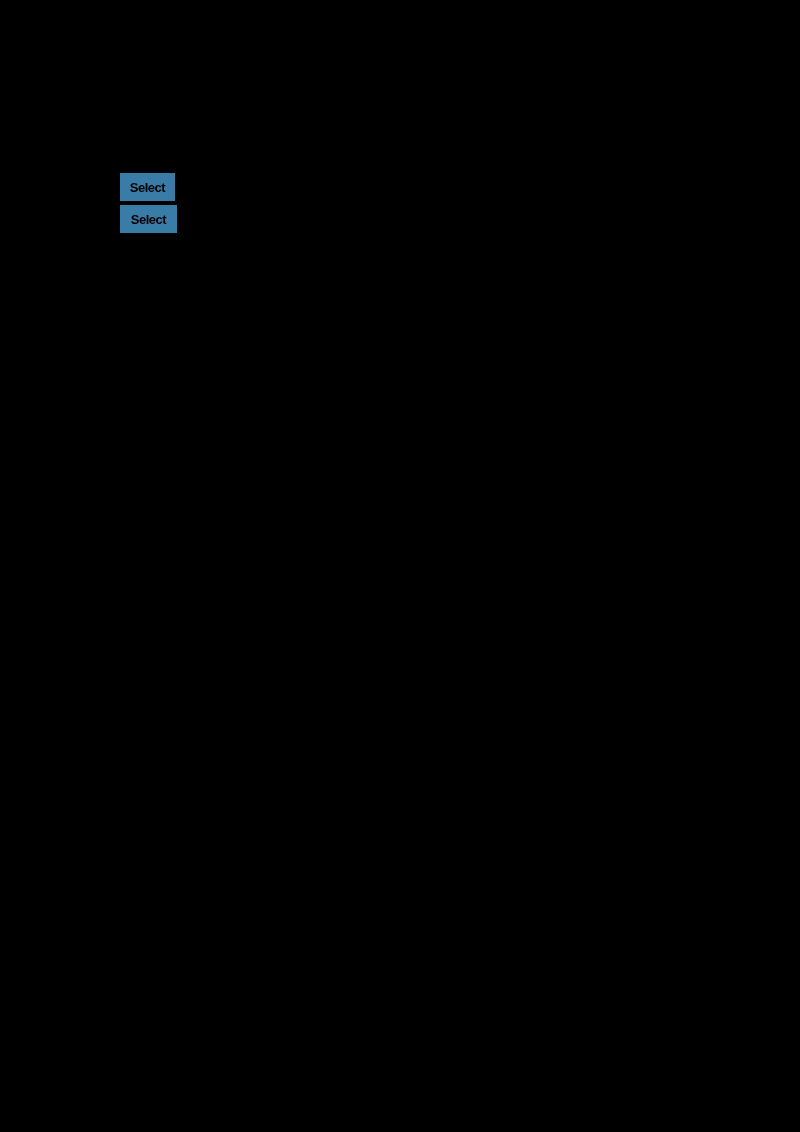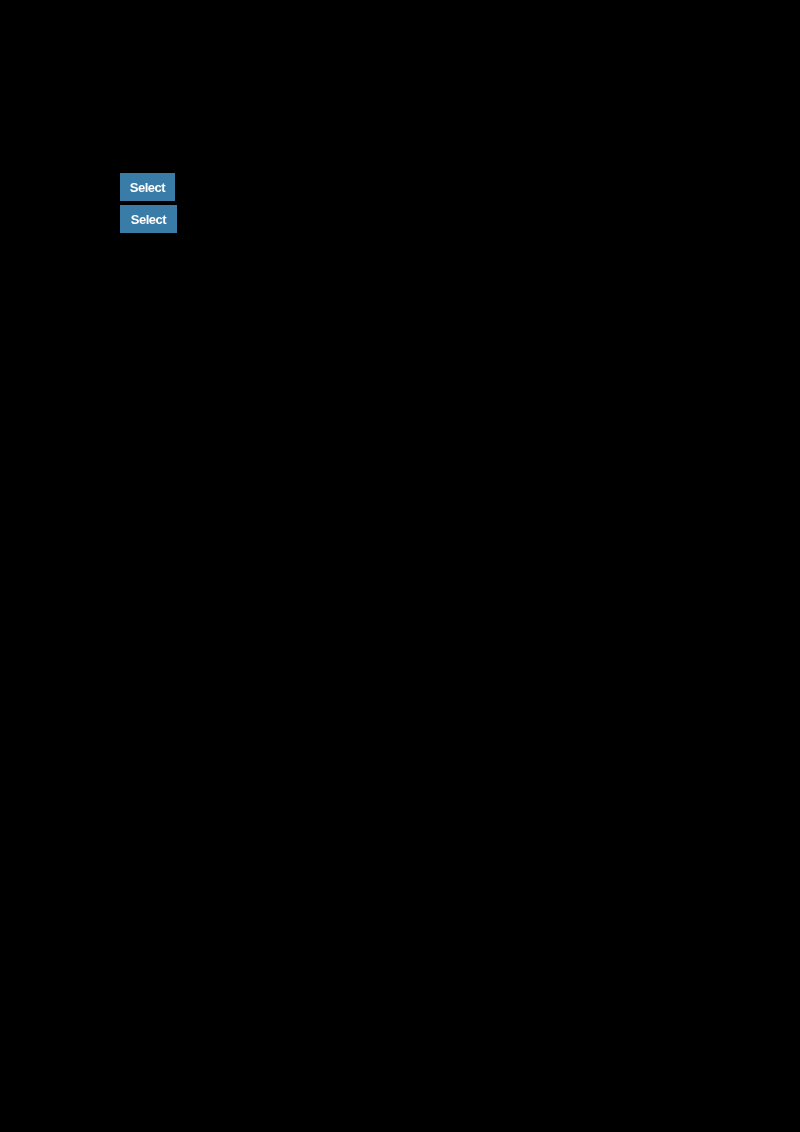--- a/index.html
+++ b/index.html
@@ -18,21 +18,21 @@
     position: absolute;
     left: 0;
     top: 0;
     width: 800px;
     height: 1132px;
     background: #000000;
   }
   .selection {
     position: absolute;
     background: #3a7ca8;
-    color: #ffffff;
+    color: #000000;
     font-weight: bold;
     font-size: 13px;
     line-height: 1;
     display: flex;
     align-items: center;
     justify-content: center;
     letter-spacing: -0.5px;
     white-space: nowrap;
     overflow: hidden;
   }

